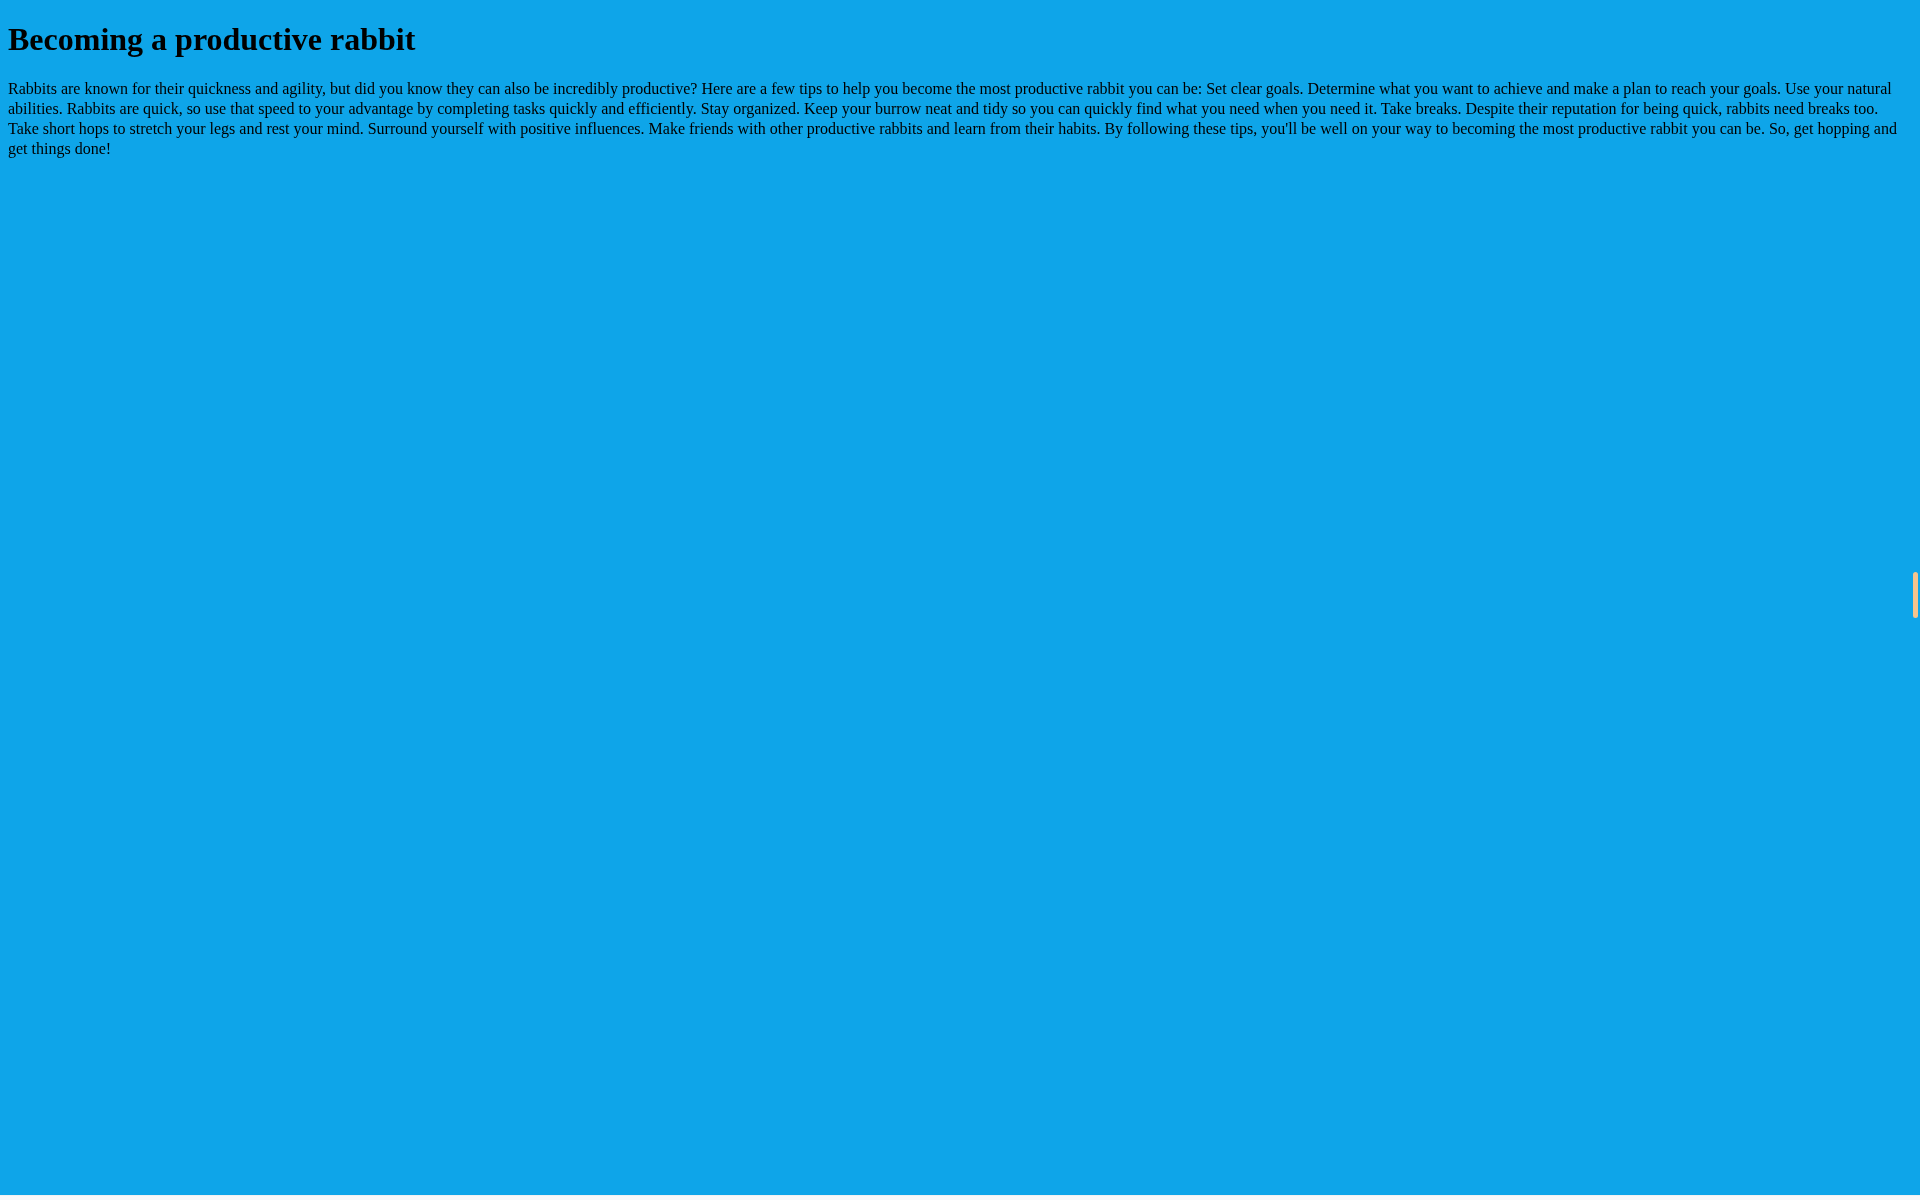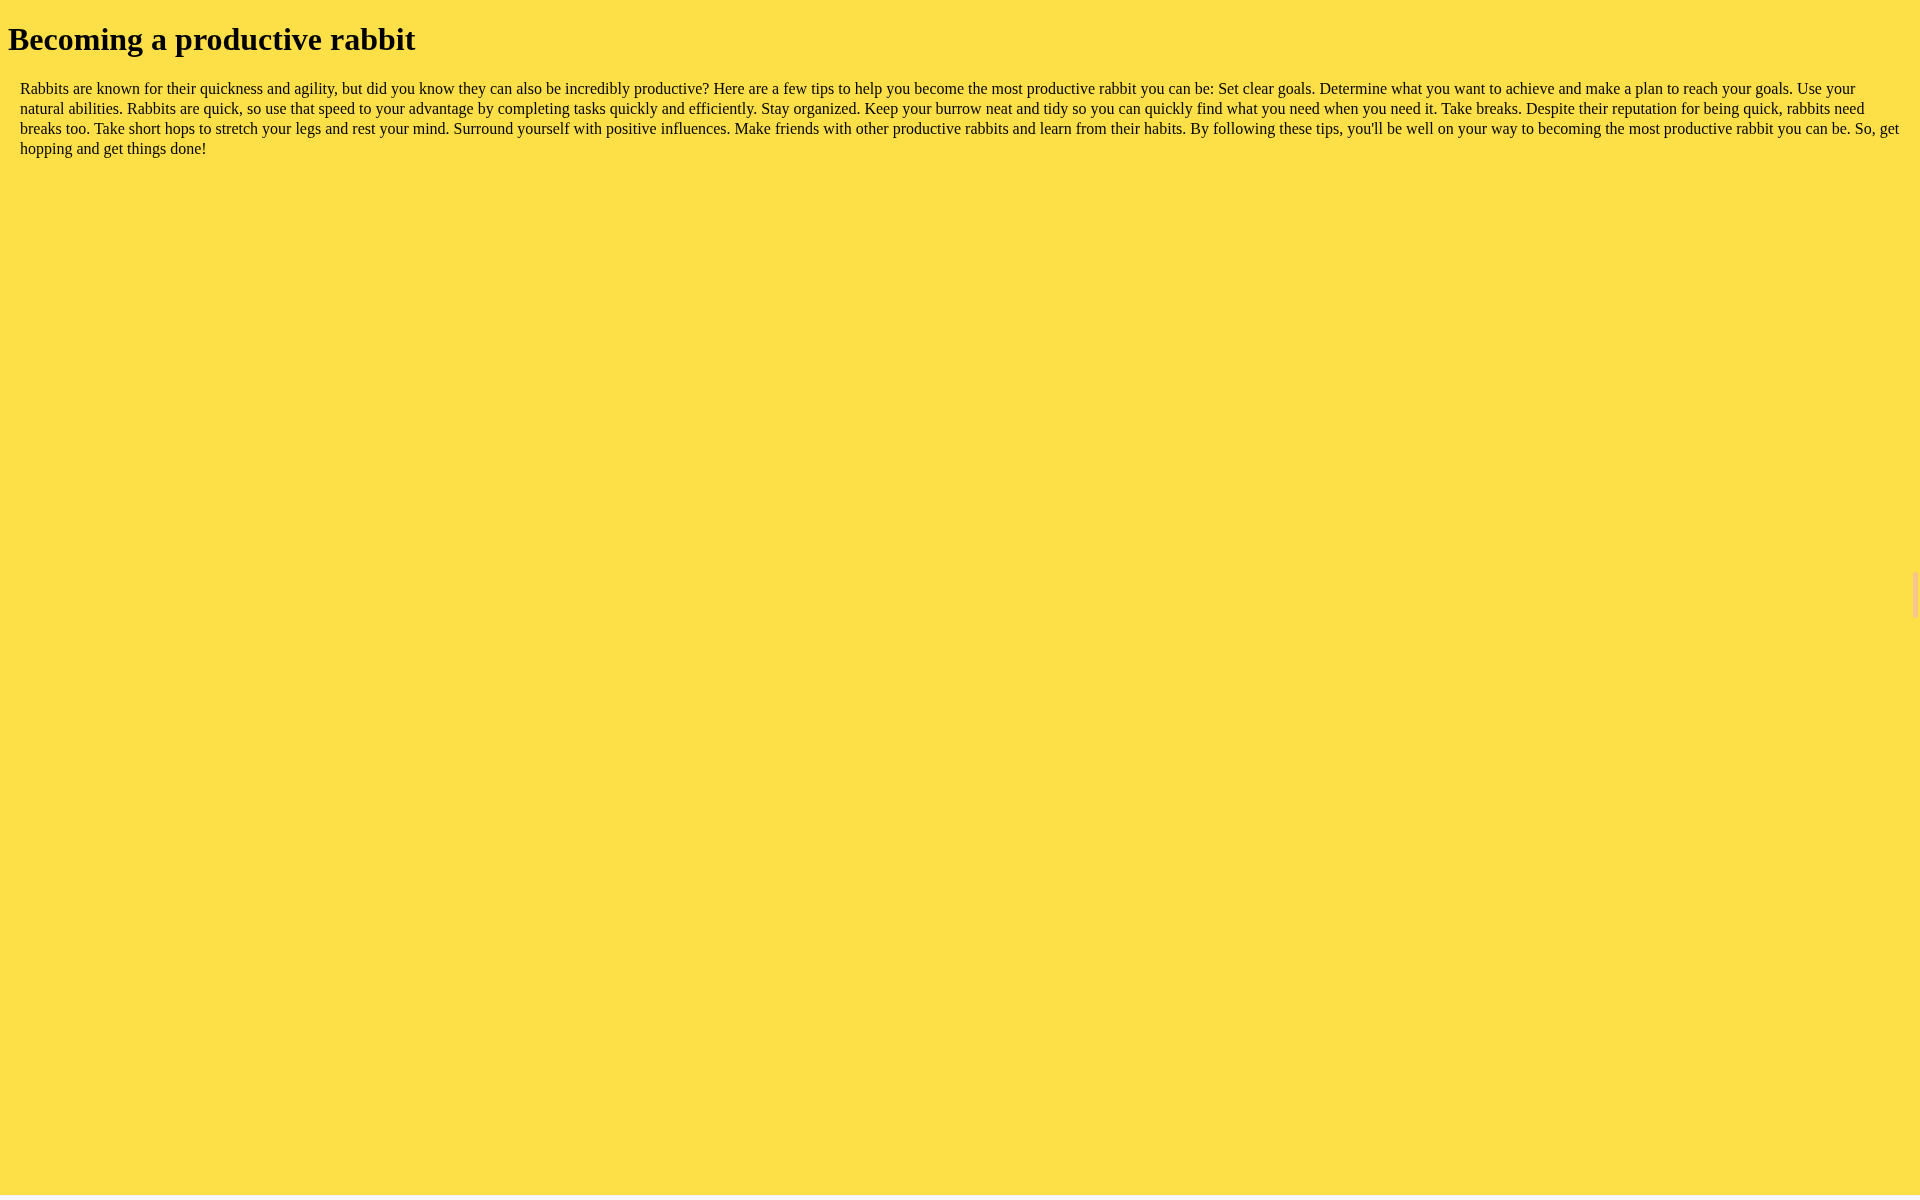--- a/index.html
+++ b/index.html
@@ -5,36 +5,36 @@
   html, body {
     margin: 0;
     padding: 0;
     background: #ffffff;
   }
   .viewport {
     position: relative;
     width: 1920px;
     height: 1200px;
     overflow: hidden;
-    background: #fde047;
+    background: #0ea5e9;
     font-family: "Liberation Serif", "DejaVu Serif", serif;
     color: #000000;
   }
   .content {
     padding: 0 8px;
   }
   h1.page-title {
     margin: 21px 0;
     font-size: 32px;
     font-weight: bold;
     line-height: 1.15;
     letter-spacing: 0;
   }
   p.article-paragraph {
-    margin: 16px 12px;
+    margin: 16px 0;
     font-size: 16px;
     line-height: 20px;
     text-align: left;
   }
   .scrollbar-thumb {
     position: absolute;
     right: 2px;
     top: 572px;
     width: 5px;
     height: 46px;

